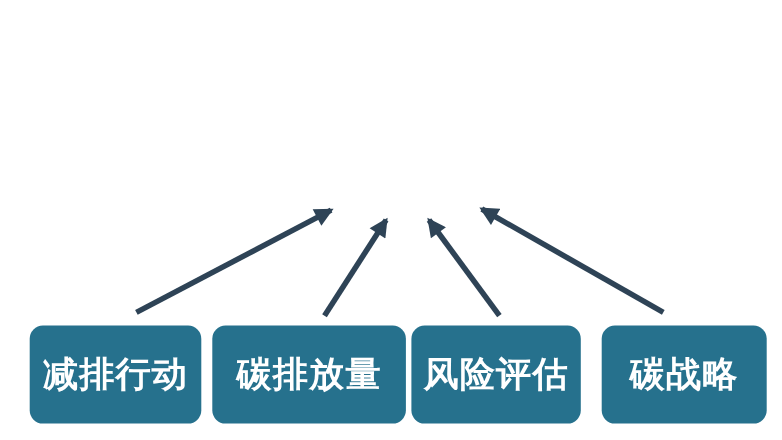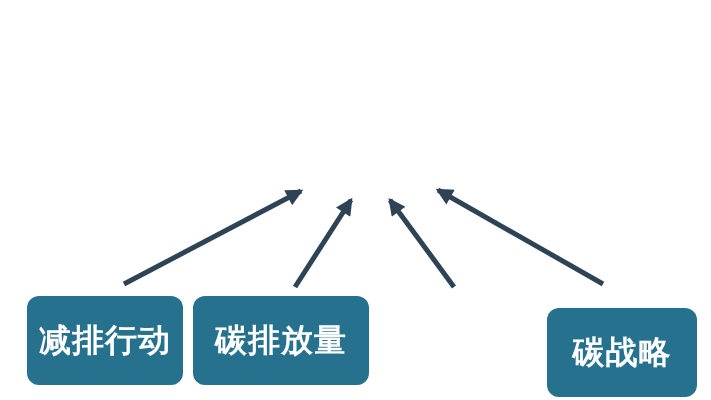--- a/index.html
+++ b/index.html
@@ -61,21 +61,21 @@
   .node-box .label {
     color: var(--box-text, #ffffff);
     font-size: 32px;
     font-weight: bold;
     letter-spacing: 1px;
     white-space: nowrap;
   }
   .node-box.n1 { left: 27px;  width: 156px; }
   .node-box.n2 { left: 193px; width: 176px; }
   .node-box.n3 { left: 374px; width: 154px; }
-  .node-box.n4 { left: 547px; width: 150px; margin-top: 12px; }
+  .node-box.n4 { left: 547px; width: 150px; }
 </style>
 </head>
 <body>
 
 <div class="canvas">
 
   <svg class="arrow-layer" viewBox="0 0 711 400" xmlns="http://www.w3.org/2000/svg">
     <defs>
       <marker id="ah" viewBox="0 0 10 10" refX="8.5" refY="5" markerWidth="3.6" markerHeight="3.4" orient="auto-start-reverse">
         <path d="M 0 0 L 10 5 L 0 10 z"></path>
@@ -89,18 +89,21 @@
 
 
   <div class="node-box n1">
     <span class="label">减排行动</span>
   </div>
 
   <div class="node-box n2">
     <span class="label">碳排放量</span>
   </div>
 
+  <div class="node-box n3">
+    <span class="label">风险评估</span>
+  </div>
 
   <div class="node-box n4">
     <span class="label">碳战略</span>
   </div>
 
 </div>
 
 </body></html>

